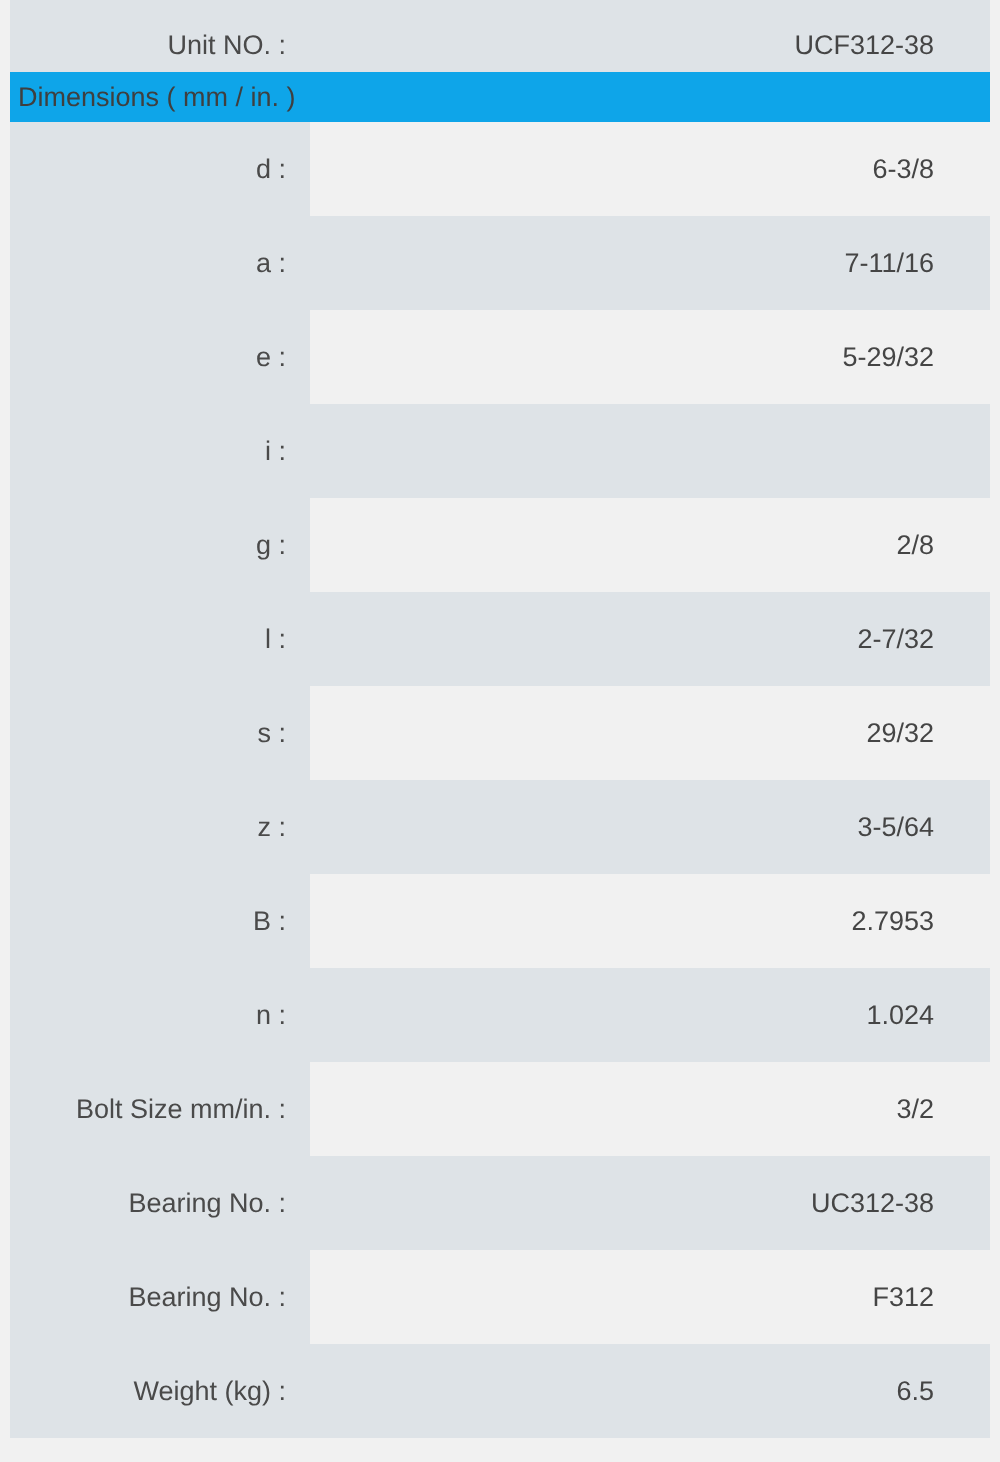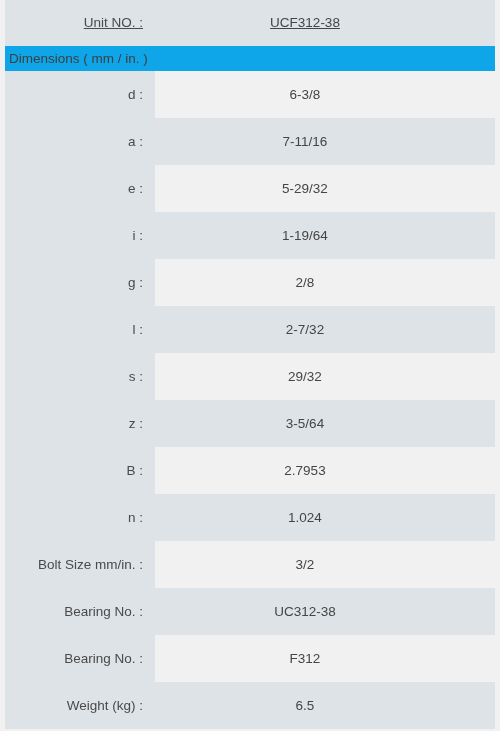--- a/index.html
+++ b/index.html
@@ -52,34 +52,33 @@
   }
   .spec-row.plain .label-cell {
     background: #dee3e7;
   }
 
   .value-cell {
     flex: 1 1 auto;
     box-sizing: border-box;
     height: 47px;
     line-height: 47px;
-    text-align: center;
+    text-align: right;
     font-size: 13.5px;
     color: #454545;
-    padding-right: 40px;
+    padding-right: 28px;
     white-space: nowrap;
     overflow: hidden;
   }
 
   
   .spec-row.header .label-cell,
   .spec-row.header .value-cell {
-    height: 46px;
+    height: 36px;
     line-height: 46px;
-    text-decoration: underline;
   }
 
   
   .section-row {
     width: 100%;
     height: 25px;
     line-height: 25px;
     background: #0ea5e9;
     font-size: 13.5px;
     color: #3f3f3f;
@@ -108,21 +107,20 @@
       <div class="spec-row band">
         <div class="label-cell">a :</div>
         <div class="value-cell">7-11/16</div>
       </div>
       <div class="spec-row plain">
         <div class="label-cell">e :</div>
         <div class="value-cell">5-29/32</div>
       </div>
       <div class="spec-row band">
         <div class="label-cell">i :</div>
-        <div class="value-cell">1-19/64</div>
       </div>
       <div class="spec-row plain">
         <div class="label-cell">g :</div>
         <div class="value-cell">2/8</div>
       </div>
       <div class="spec-row band">
         <div class="label-cell">l :</div>
         <div class="value-cell">2-7/32</div>
       </div>
       <div class="spec-row plain">

